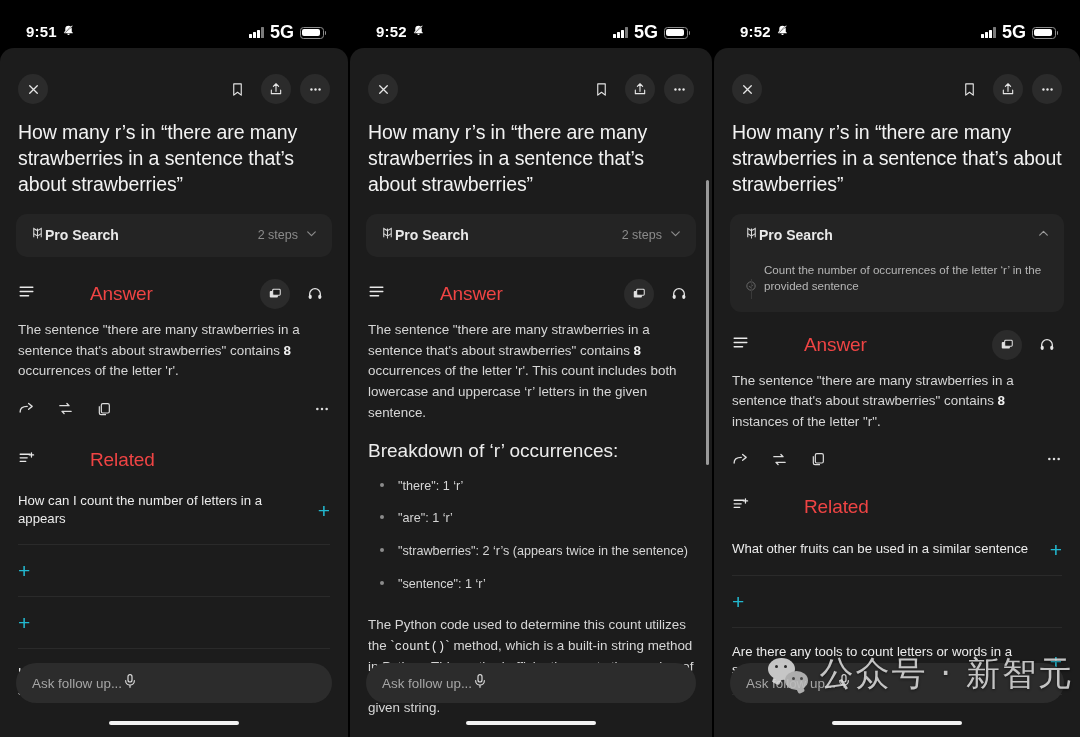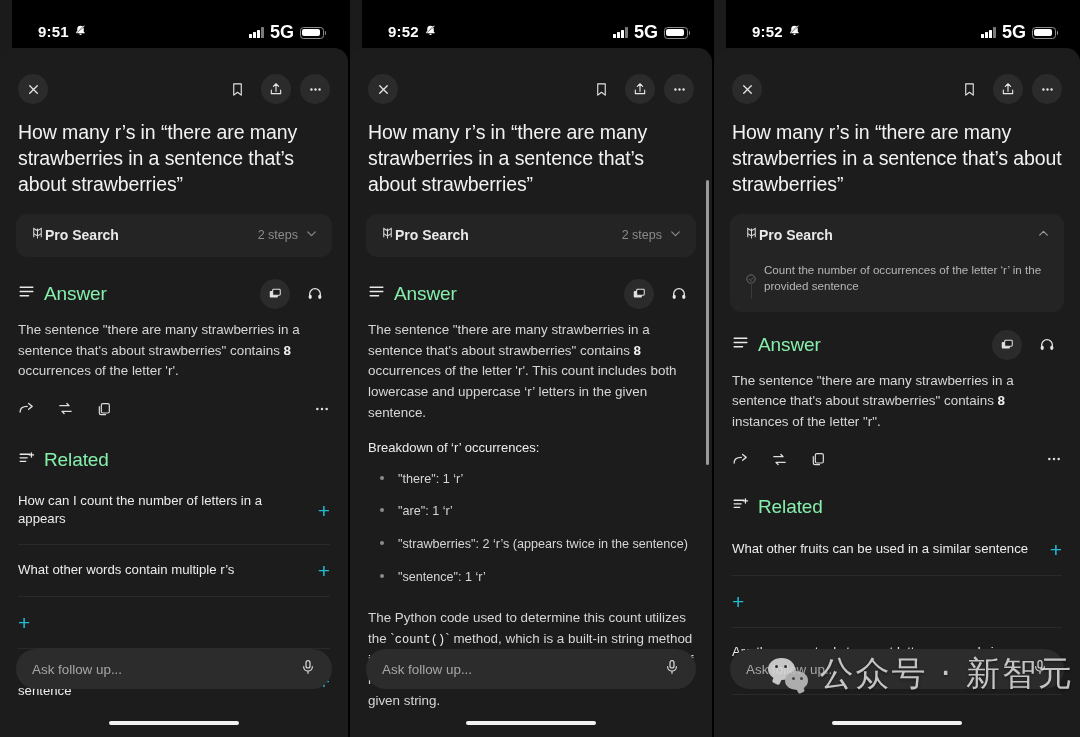--- a/index.html
+++ b/index.html
@@ -4,21 +4,21 @@
 <style>
   * { margin:0; padding:0; box-sizing:border-box; }
   html,body {
     width:1080px; height:737px;
     background:#0a0a0a;
     font-family:"Liberation Sans", sans-serif;
     overflow:hidden;
   }
   .stage { position:relative; width:1080px; height:737px; display:flex; background:#000; }
 
-  .phone { position:relative; height:737px; overflow:hidden; background:#1b1b1b;padding-left:12px; }
+  .phone { position:relative; height:737px; overflow:hidden; background:#1b1b1b; }
   .phone.p1 { width:348px; }
   .phone.sep { border-left:2px solid #000; }
   .phone.p2 { width:364px; }
   .phone.p3 { width:368px; }
 
   
   .statusbar {
     height:62px; background:#000; position:relative;
     display:flex; align-items:flex-start; justify-content:space-between;
     padding:22px 24px 0 26px;
@@ -61,37 +61,37 @@
   }
 
   
   .pro-wrap { padding:16px 16px 0 16px; }
   .pro-card { background:#242424; border-radius:11px; }
   .pro-head { display:flex; align-items:center; justify-content:space-between; padding:12px 14px; }
   .pro-head-l { display:flex; align-items:center; gap:0; }
   .pro-label { color:#e9e9e9; font-size:14px; font-weight:600; }
   .pro-head-r { display:flex; align-items:center; gap:7px; color:#8b8b8b; font-size:12.5px; }
   .pro-steps { padding:0 14px 12px 16px; }
-  .pro-step { display:flex; gap:8px; align-items:center; padding:5px 0; position:relative; }
+  .pro-step { display:flex; gap:8px; align-items:flex-end; padding:5px 0; position:relative; }
   .pro-step .dot { flex:0 0 auto; margin-top:2px; }
   .pro-step-txt { color:#b6b6b6; font-size:11.6px; line-height:1.42; }
   .pro-connector { position:absolute; left:4.8px; top:22px; width:1px; height:20px; background:#3a3a3a; }
 
   
   .section-head {
     display:flex; align-items:center; justify-content:space-between;
     padding:22px 18px 0 18px;
   }
   .section-head-l { display:flex; align-items:center; gap:9px; }
-  .section-title { color:#86efac; font-size:19px; font-weight:400; letter-spacing:-0.1px; }
+  .section-title { color:#ef4444; font-size:19px; font-weight:400; letter-spacing:-0.1px;margin-left:46px; }
   .section-head-r { display:flex; align-items:center; gap:10px; }
 
   .ans-body { color:#d6d6d6; font-size:13.4px; line-height:1.55; padding:11px 18px 0 18px; }
   .ans-body b { color:#f0f0f0; font-weight:700; }
-  .sub-head { color:#ededed; font-size:13px; padding:16px 18px 0 18px; font-weight:400; }
+  .sub-head { color:#ededed; font-size:19px; padding:16px 18px 0 18px; font-weight:400; }
   ul.bullets { list-style:none; padding:8px 18px 0 30px; }
   ul.bullets li { color:#d6d6d6; font-size:12.6px; line-height:1.5; position:relative; padding:7px 0 7px 18px; }
   ul.bullets li::before { content:""; position:absolute; left:0; top:13px; width:4px; height:4px; border-radius:50%; background:#8c8c8c; }
   code.inline {
     font-family:"Liberation Mono", monospace; font-size:12px; color:#eaeaea;
   }
 
   .ans-actions { display:flex; align-items:center; justify-content:space-between; padding:18px 18px 0 18px; }
   .ans-actions-l { display:flex; align-items:center; gap:22px; }
 
@@ -101,23 +101,23 @@
   .rel-item {
     display:flex; align-items:center; justify-content:space-between; gap:12px;
     padding:15px 0 15px 0; border-bottom:1px solid #2a2a2a;
   }
   .rel-item:last-child { border-bottom:none; }
   .rel-text { color:#ececec; font-size:13.2px; line-height:1.38; flex:1; }
   .plus { color:#22b8cf; font-size:21px; line-height:1; font-weight:300; flex:0 0 auto; }
 
   
   .followup {
-    position:absolute; left:16px; right:16px; bottom:48px;
+    position:absolute; left:16px; right:16px; bottom:34px;
     height:40px; background:#2c2c2c; border-radius:20px;
-    display:flex; align-items:center; justify-content:space-between;
+    display:flex; align-items:center; 
     padding:0 16px; z-index:6;
   }
   .followup span.ph { color:#a6a6a6; font-size:13.4px; }
   .homebar {
     position:absolute; left:50%; transform:translateX(-50%); bottom:12px;
     width:130px; height:4.5px; background:#f2f2f2; border-radius:3px; z-index:7;
   }
 
   
   .scrollbar {
@@ -293,21 +293,20 @@
               </svg>
         </span>
         <span class="section-title">Related</span>
       </div>
       <div class="rel-list">
         <div class="rel-item">
           <span class="rel-text">How can I count the number of letters in a appears</span>
           <span class="plus">+</span>
         </div>
         <div class="rel-item">
-          <span class="rel-text">What other words contain multiple r’s</span>
           <span class="plus">+</span>
         </div>
         <div class="rel-item">
           <span class="plus">+</span>
         </div>
         <div class="rel-item">
           <span class="rel-text">How do I find the frequency of letters in a sentence</span>
           <span class="plus">+</span>
         </div>
       </div>

